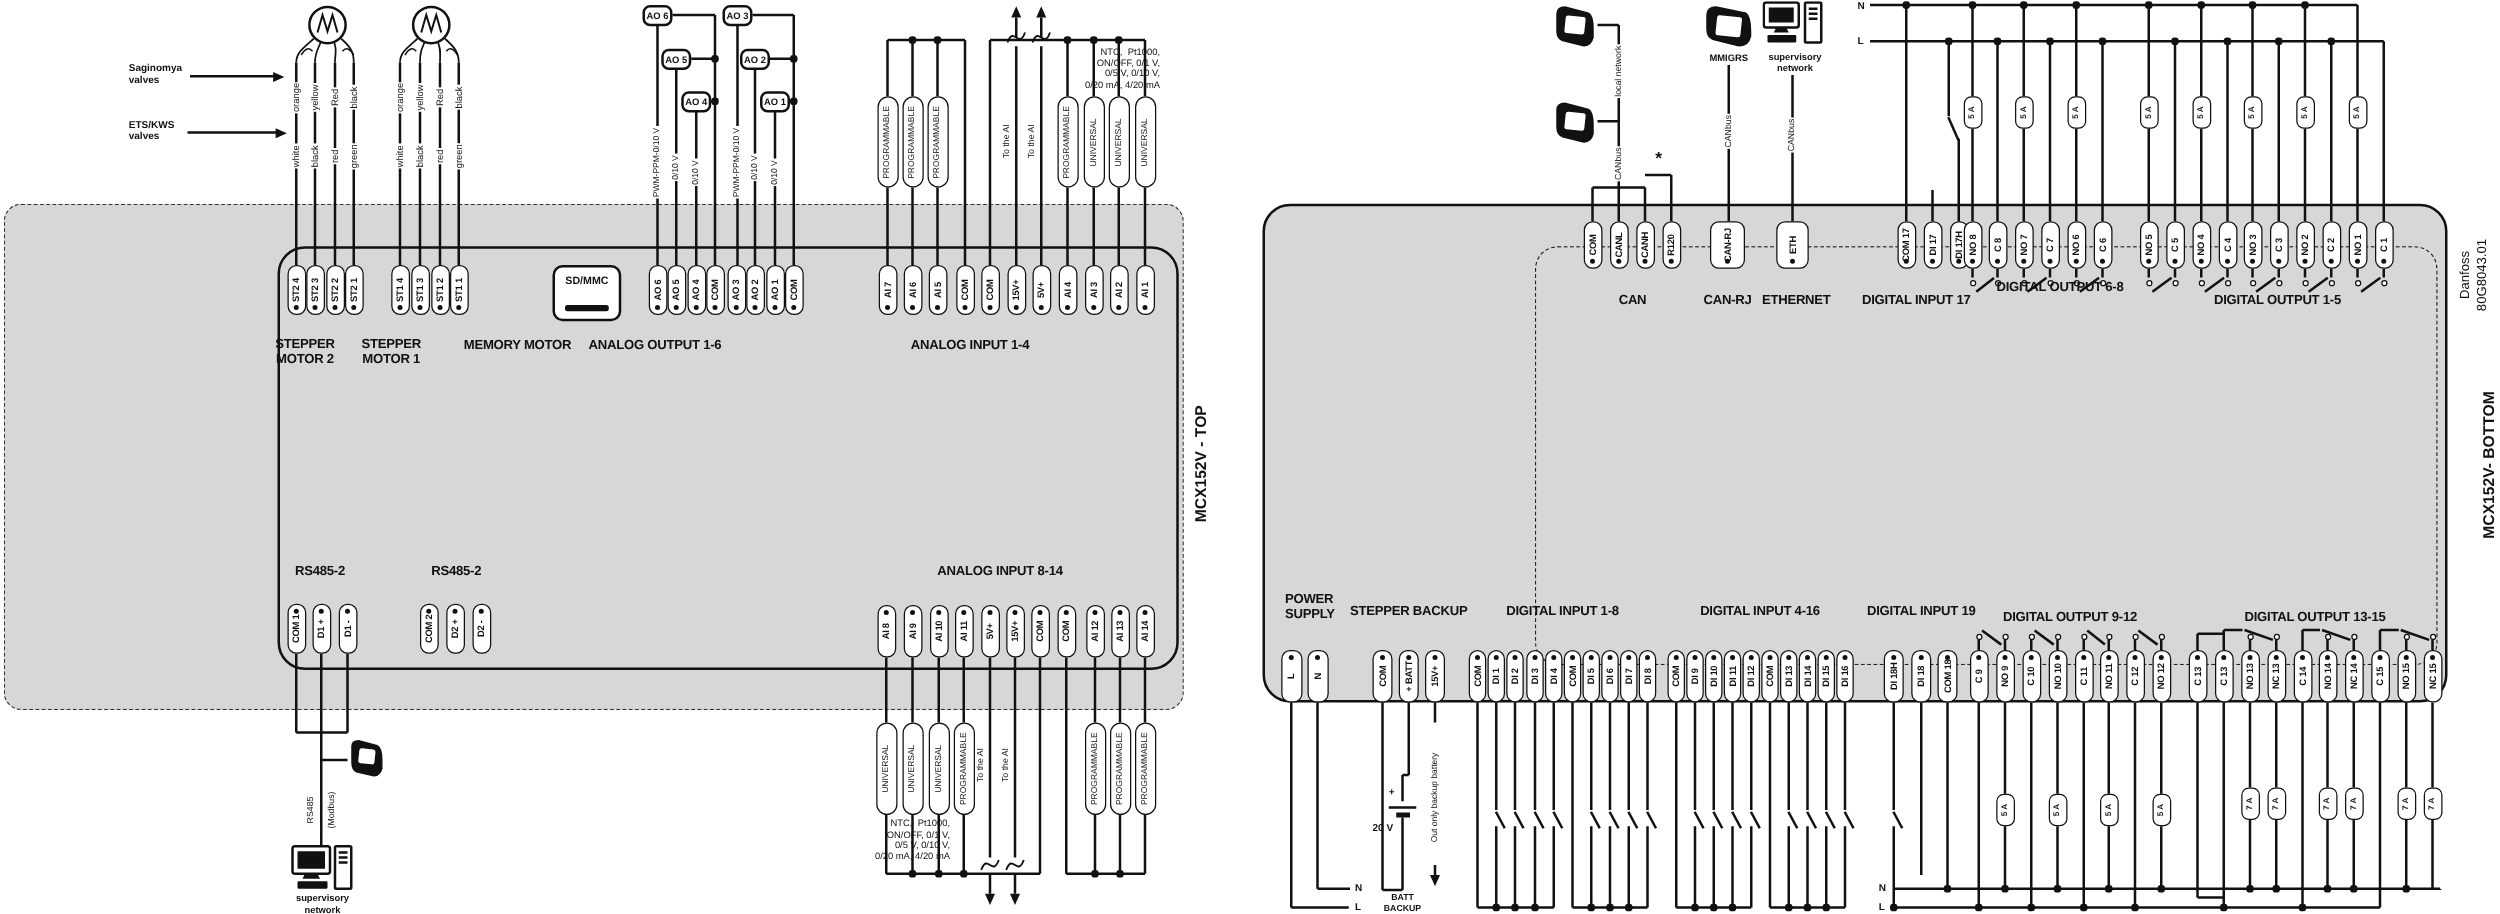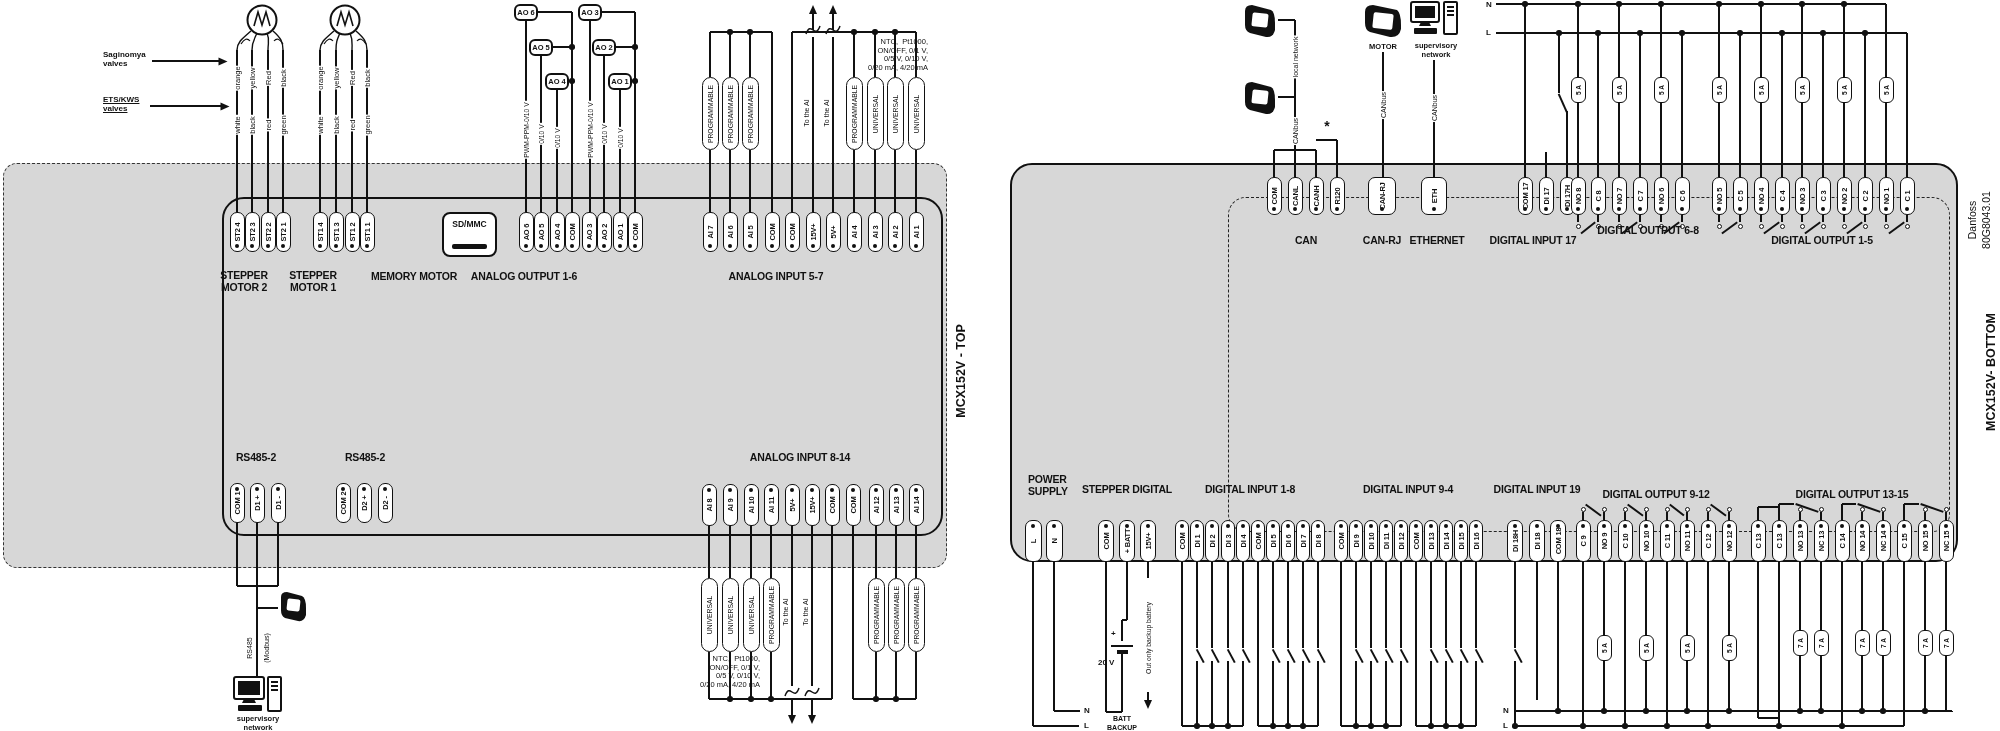--- a/index.html
+++ b/index.html
@@ -84,21 +84,21 @@
     <div class="ln" style="left: 351.2px; top: 50px; width: 1.6px; height: 162px;"></div>
     <div class="vt bg" style="left: 352px; top: 78px; font-size: 7.5px;">Red</div>
     <div class="vt bg" style="left: 352px; top: 125px; font-size: 7.5px;">red</div>
     <div class="ln" style="left: 366.2px; top: 50px; width: 1.6px; height: 162px;"></div>
     <div class="vt bg" style="left: 367px; top: 78px; font-size: 7.5px;">black</div>
     <div class="vt bg" style="left: 367px; top: 125px; font-size: 7.5px;">green</div>
     <div class="small" style="left: 103px; top: 50px;">Saginomya
 valves</div>
     <div class="ln" style="left: 152px; top: 60.2px; width: 68px; height: 1.6px;"></div>
     <div class="arrN" style="left: 219px; top: 57px; transform: rotate(90deg);"></div>
-    <div class="small" style="left: 103px; top: 95px; text-decoration: underline;">ETS/KWS
+    <div class="small" style="left: 103px; top: 95px;">ETS/KWS
 valves</div>
     <div class="ln" style="left: 150px; top: 105.2px; width: 72px; height: 1.6px;"></div>
     <div class="arrN" style="left: 221px; top: 102px; transform: rotate(90deg);"></div>
     <div class="callout" style="left: 514px; top: 3.5px; width: 24px; height: 17px;">AO 6</div>
     <div class="ln" style="left: 525.2px; top: 20px; width: 1.6px; height: 192px;"></div>
     <div class="vt bg" style="left: 525.5px; top: 130px; font-size: 6.8px;">PWM-PPM-0/10 V</div>
     <div class="ln" style="left: 538px; top: 11.2px; width: 34px; height: 1.6px;"></div>
     <div class="callout" style="left: 529px; top: 38.5px; width: 24px; height: 17px;">AO 5</div>
     <div class="ln" style="left: 540.2px; top: 55px; width: 1.6px; height: 157px;"></div>
     <div class="vt bg" style="left: 540.5px; top: 134px; font-size: 6.8px;">0/10 V</div>
@@ -298,21 +298,21 @@
     <div class="pill" style="left: 908.5px; top: 212px; width: 15px; height: 40px;">
       <span class="lbl">AI 1</span>
       <span class="pdot" style="bottom: 3px;"></span>
     </div>
     <div class="sec secC" style="left: 244px; top: 270px;">STEPPER
 MOTOR 2</div>
     <div class="sec secC" style="left: 313px; top: 270px;">STEPPER
 MOTOR 1</div>
     <div class="sec secC" style="left: 414px; top: 271px;">MEMORY MOTOR</div>
     <div class="sec secC" style="left: 524px; top: 271px;">ANALOG OUTPUT 1-6</div>
-    <div class="sec secC" style="left: 776px; top: 271px;">ANALOG INPUT 5-7</div>
+    <div class="sec secC" style="left: 776px; top: 271px;">ANALOG INPUT 1-4</div>
     <div class="sec secC" style="left: 256px; top: 452px;">RS485-2</div>
     <div class="sec secC" style="left: 365px; top: 452px;">RS485-2</div>
     <div class="pill" style="left: 229.5px; top: 483px; width: 15px; height: 40px;">
       <span class="lbl">COM 1</span>
       <span class="pdot" style="top: 3px;"></span>
     </div>
     <div class="pill" style="left: 249.5px; top: 483px; width: 15px; height: 40px;">
       <span class="lbl">D1 +</span>
       <span class="pdot" style="top: 3px;"></span>
     </div>
@@ -479,21 +479,21 @@
     <div class="ln" style="left: 1274px; top: 149.2px; width: 42px; height: 1.6px;"></div>
     <div class="ln" style="left: 1273.2px; top: 150px; width: 1.6px; height: 27px;"></div>
     <div class="ln" style="left: 1315.2px; top: 150px; width: 1.6px; height: 27px;"></div>
     <div class="ln" style="left: 1316px; top: 139.2px; width: 21px; height: 1.6px;"></div>
     <div class="ln" style="left: 1336.2px; top: 140px; width: 1.6px; height: 37px;"></div>
     <div class="star" style="left: 1327px; top: 118px;">*</div>
     <div class="abs" style="left: 1361px; top: 1px; width: 44px; height: 40px;"><svg width="44" height="40" viewBox="0 0 44 40" xmlns="http://www.w3.org/2000/svg">
         <path d="M4,11 Q4,4 12,4 L36,9 Q40,12 40,24 L40,28 Q38,37 29,36 L9,31 Q4,29 4,22 Z" fill="#111"></path>
         <rect x="12" y="12" width="20" height="16" rx="2" fill="#fff" transform="rotate(6 22 20)"></rect>
       </svg></div>
-    <div class="small" style="left: 1383px; top: 42px; transform: translateX(-50%); text-align: center; font-size: 7.5px;">MOTOR</div>
+    <div class="small" style="left: 1383px; top: 42px; transform: translateX(-50%); text-align: center; font-size: 7.5px;">MMIGRS</div>
     <div class="ln" style="left: 1382.2px; top: 52px; width: 1.6px; height: 125px;"></div>
     <div class="vt bg" style="left: 1383px; top: 105px; font-size: 7px;">CANbus</div>
     <div class="abs" style="left: 1410px; top: 1px; width: 50px; height: 40px;"><svg width="50" height="40" viewBox="0 0 50 40" xmlns="http://www.w3.org/2000/svg">
         <rect x="1" y="1" width="28" height="20" rx="2" fill="#fff" stroke="#111" stroke-width="2"></rect>
   <rect x="5" y="5" width="20" height="12" fill="#111"></rect>
   <path d="M11,21 L19,21 L21,25 L9,25 Z" fill="#111"></path>
   <rect x="4" y="27" width="23" height="6" rx="1" fill="#111"></rect>
   <rect x="34" y="1" width="13" height="32" rx="1" fill="#fff" stroke="#111" stroke-width="2"></rect>
   <rect x="37" y="5" width="7" height="2" fill="#111"></rect>
         <rect x="37" y="9" width="7" height="2" fill="#111"></rect>
@@ -717,23 +717,23 @@
     <div class="oc" style="left: 1904.5px; top: 223.5px;"></div>
     <div class="blade" style="left: 1887.2px; top: 226.5px; width: 18.6011px; transform: rotate(-36.2538deg);"></div>
     <div class="sec secC" style="left: 1306px; top: 235px;">CAN</div>
     <div class="sec secC" style="left: 1382px; top: 235px;">CAN-RJ</div>
     <div class="sec secC" style="left: 1437px; top: 235px;">ETHERNET</div>
     <div class="sec secC" style="left: 1533px; top: 235px;">DIGITAL INPUT 17</div>
     <div class="sec secC" style="left: 1648px; top: 225px;">DIGITAL OUTPUT 6-8</div>
     <div class="sec secC" style="left: 1822px; top: 235px;">DIGITAL OUTPUT 1-5</div>
     <div class="sec" style="left: 1028px; top: 474px;">POWER
 SUPPLY</div>
-    <div class="sec secC" style="left: 1127px; top: 484px;">STEPPER DIGITAL</div>
+    <div class="sec secC" style="left: 1127px; top: 484px;">STEPPER BACKUP</div>
     <div class="sec secC" style="left: 1250px; top: 484px;">DIGITAL INPUT 1-8</div>
-    <div class="sec secC" style="left: 1408px; top: 484px;">DIGITAL INPUT 9-4</div>
+    <div class="sec secC" style="left: 1408px; top: 484px;">DIGITAL INPUT 4-16</div>
     <div class="sec secC" style="left: 1537px; top: 484px;">DIGITAL INPUT 19</div>
     <div class="sec secC" style="left: 1656px; top: 489px;">DIGITAL OUTPUT 9-12</div>
     <div class="sec secC" style="left: 1852px; top: 489px; text-align: center;">DIGITAL OUTPUT 13-15</div>
     <div class="pill" style="left: 1024.5px; top: 520px; width: 17px; height: 42px;">
       <span class="lbl">L</span>
       <span class="pdot" style="top: 3px;"></span>
     </div>
     <div class="pill" style="left: 1045.5px; top: 520px; width: 17px; height: 42px;">
       <span class="lbl">N</span>
       <span class="pdot" style="top: 3px;"></span>

